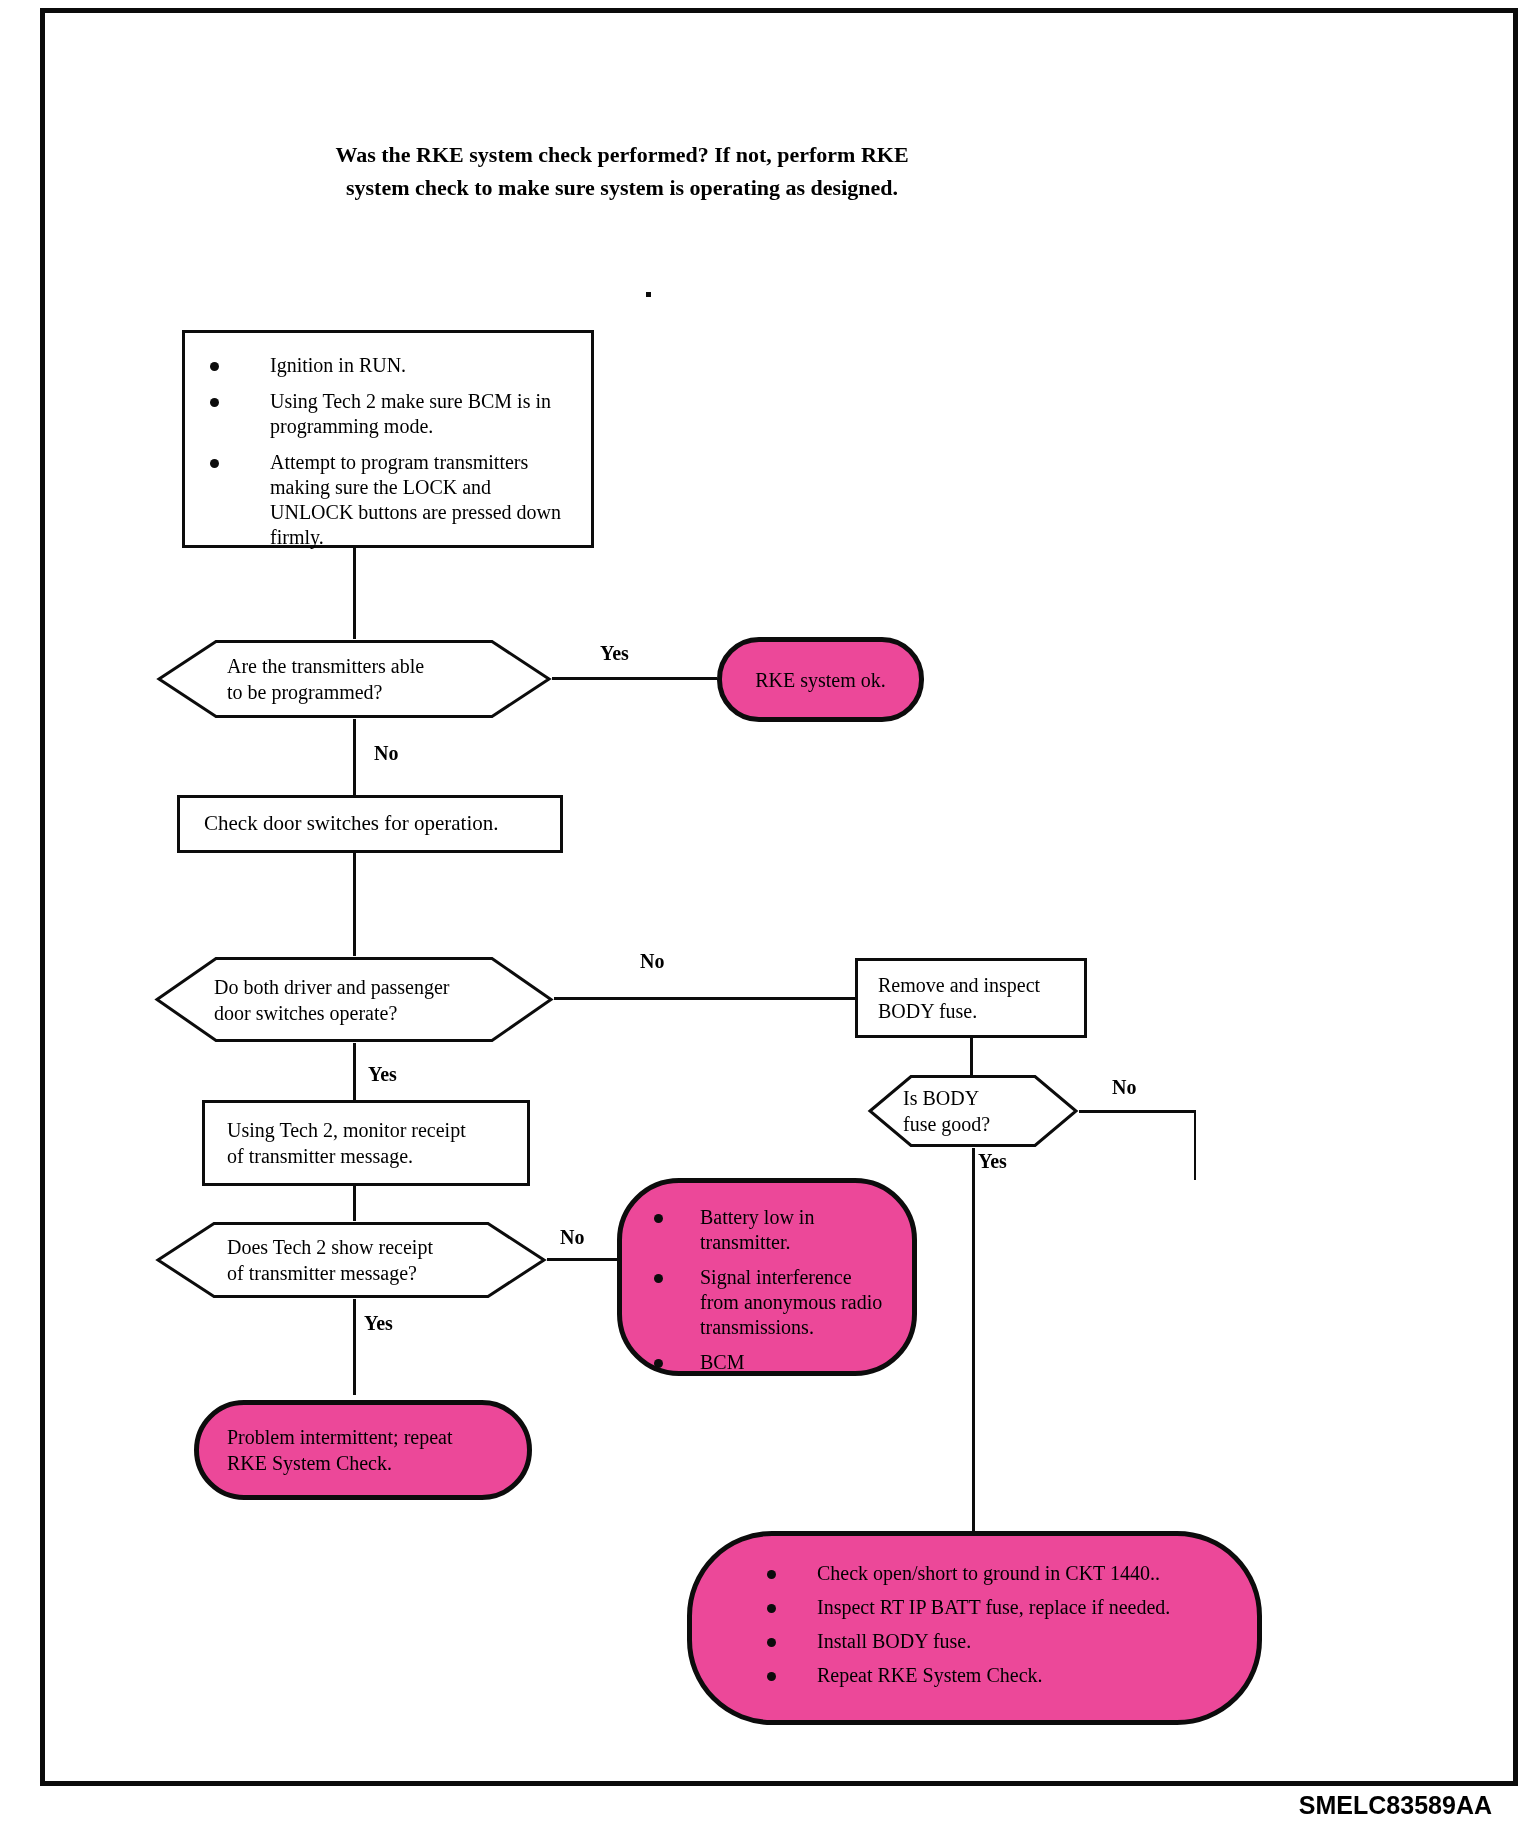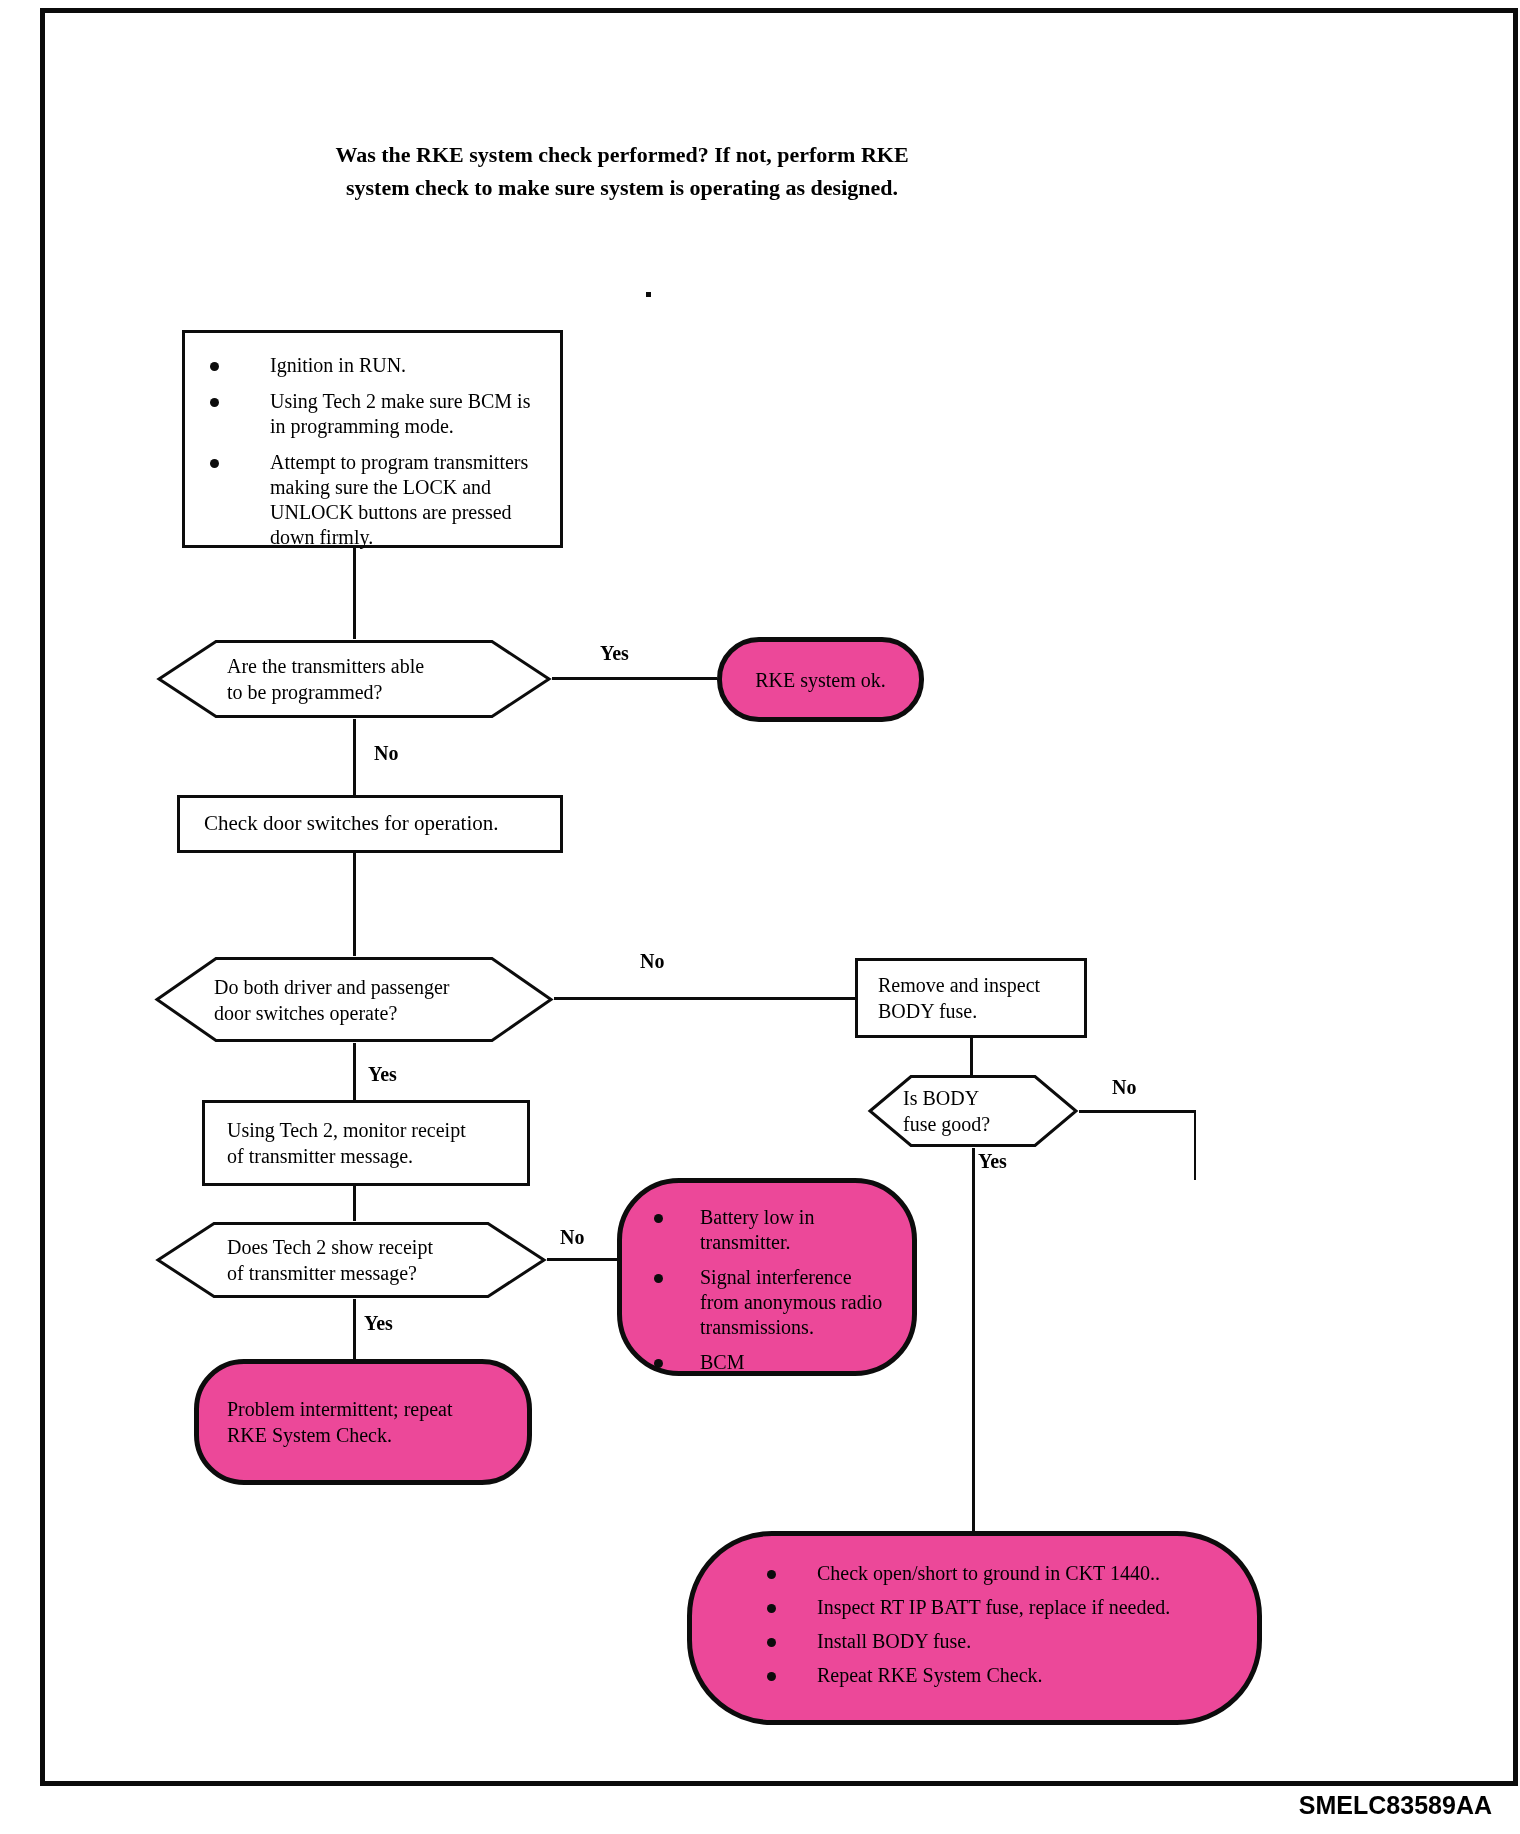--- a/index.html
+++ b/index.html
@@ -63,21 +63,21 @@
 
   <div class="frame"></div>
 
   <div class="title">
     <span>Was the RKE system check performed? If not, perform RKE</span>
     <span>system check to make sure system is operating as designed.</span>
   </div>
 
   <div class="artifact-dot" style="left:624px;top:292px;"></div>
 
-  <div class="rect-node" style="left:160px;top:330px;width:381px;height:218px;">
+  <div class="rect-node" style="left:160px;top:330px;width:412px;height:218px;">
     <ul class="bullets" id="prep-content">
       <li>Ignition in RUN.</li>
       <li>Using Tech 2 make sure BCM is in programming mode.</li>
       <li>Attempt to program transmitters making sure the LOCK and UNLOCK buttons are pressed down firmly.</li>
     </ul>
   </div>
 
   <div class="vline" style="left:331px;top:548px;height:91px;"></div>
 
   <div class="hex-node" style="left:134px;top:639px;width:396px;height:80px;">
@@ -159,21 +159,21 @@
     <ul class="bullets" id="causes-content">
       <li>Battery low in transmitter.</li>
       <li>Signal interference from anonymous radio transmissions.</li>
       <li>BCM</li>
     </ul>
   </div>
 
   <div class="vline" style="left:331px;top:1299px;height:96px;"></div>
   <div class="edge-label" style="left:342px;top:1312px;">Yes</div>
 
-  <div class="pill-node" style="left:172px;top:1359px;width:338px;height:126px;border-radius:50px;">
+  <div class="pill-node" style="left:172px;top:1400px;width:338px;height:100px;border-radius:50px;">
     <div class="center-text" style="padding-left:28px;">
       <span>Problem intermittent; repeat</span>
       <span>RKE System Check.</span>
     </div>
   </div>
 
   <div class="vline" style="left:948px;top:1038px;height:38px;"></div>
 
   <div class="hex-node" style="left:845px;top:1074px;width:212px;height:74px;">
     <svg width="212" height="74" viewBox="0 0 212 74">

